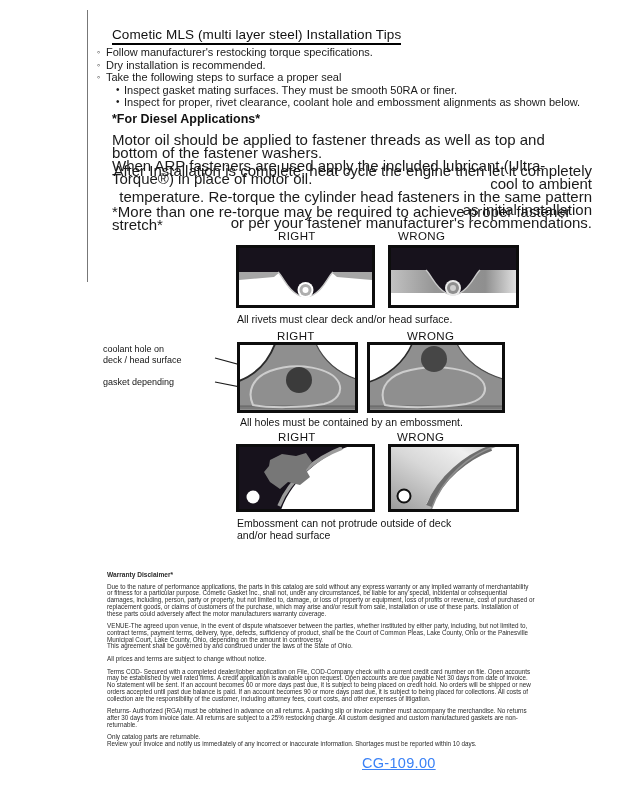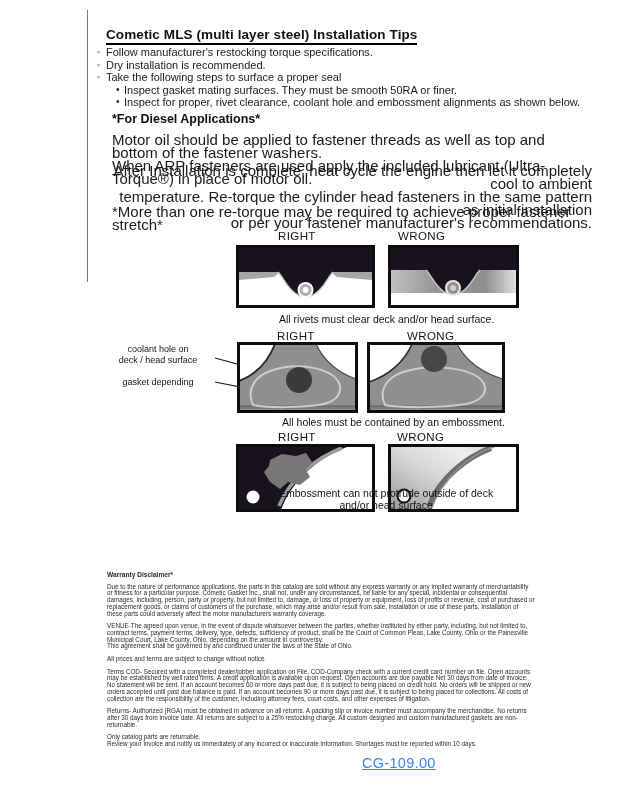--- a/index.html
+++ b/index.html
@@ -3,36 +3,36 @@
 <meta charset="utf-8">
 <style>
   html,body{margin:0;padding:0;background:#ffffff;}
   .page{
     position:relative;width:618px;height:800px;background:#ffffff;overflow:hidden;
     font-family:"Liberation Sans","DejaVu Sans",sans-serif;color:#1a1a1a;
   }
   .abs{position:absolute;}
   .artifact{left:87px;top:10px;width:1px;height:272px;background:#4a4a4a;opacity:.75;}
   .title{
-    left:106px;top:27px;font-size:13.5px;font-weight:bold;letter-spacing:.1px;
+    left:112px;top:27px;font-size:13.5px;font-weight:normal;letter-spacing:.1px;
     border-bottom:2px solid #000;padding-bottom:1px;color:#111;
   }
   .tips{left:97px;top:46px;font-size:11px;line-height:12.5px;width:515px;}
   .b-row{display:flex;align-items:flex-start;}
   .b-row .mk{width:9px;flex:0 0 9px;font-size:9px;line-height:12.5px;}
   .b-row.sub{margin-left:19px;}
   .b-row.sub .mk{width:8px;flex:0 0 8px;font-size:10px;}
   .diesel-h{left:112px;top:112px;font-size:12.5px;font-weight:bold;color:#111;}
   .para{left:112px;font-size:15px;line-height:12.9px;width:480px;white-space:pre-line;}
   .p1{top:134px;} .p2{top:165px;text-align:right;} .p3{top:206px;}
   .rw-label{font-size:11.5px;font-weight:400;letter-spacing:.4px;color:#141414;}
-  .caption{font-size:10.5px;font-weight:500;color:#141414;white-space:pre-line;line-height:12px;margin-left:42px;}
+  .caption{font-size:10.5px;font-weight:500;color:#141414;white-space:pre-line;line-height:12px;}
   .panel{position:absolute;line-height:0;}
   .panel svg{display:block;}
-  .callout{font-size:9px;line-height:11px;text-align:center;width:110px;color:#141414;white-space:pre-line;}
+  .callout{font-size:9px;line-height:11px;text-align:left;width:110px;color:#141414;white-space:pre-line;}
   .disc{left:107px;top:572px;width:428px;font-size:6.3px;line-height:6.7px;color:#2b2b2b;}
   .disc .hd{font-weight:bold;font-size:6.6px;margin-bottom:5px;}
   .disc p{margin:0 0 6px 0;white-space:pre-line;}
   .footer-code{left:362px;top:755px;font-size:14.5px;letter-spacing:.3px;color:#3b82f6;text-decoration:underline;}
 </style>
 </head>
 <body>
 
 <div class="page">
 
@@ -182,21 +182,21 @@
       <rect width="131" height="68" fill="#ffffff"></rect>
       <path d="M2,2 H108 C83,10 54,33 43,66 H2 Z" fill="url(#g3)"></path>
       <path d="M99,6 C76,15 50,35 39,60" fill="none" stroke="#ffffff" stroke-width="1.2"></path>
       <path d="M103,4 C79,13 52,34 41,62" fill="none" stroke="#6d6d6d" stroke-width="6"></path>
       <path d="M108,2 C83,10 54,33 43,66" fill="none" stroke="#8f8f8f" stroke-width="1.5"></path>
       <circle cx="16" cy="52" r="6.5" fill="#ffffff" stroke="#111111" stroke-width="2"></circle>
       <rect x="1.5" y="1.5" width="128" height="65" fill="none" stroke="#0d0d0d" stroke-width="3"></rect>
     </svg>
   </div>
 
-  <div class="abs caption" style="left:237px;top:487px;text-align:center;">Embossment can not protrude outside of deck
+  <div class="abs caption" style="left:237px;top:517px;">Embossment can not protrude outside of deck
 and/or head surface</div>
 
   <div class="abs disc">
     <div class="hd">Warranty Disclaimer*</div>
     <p>Due to the nature of performance applications, the parts in this catalog are sold without any express warranty or any implied warranty of merchantability or fitness for a particular purpose.  Cometic Gasket Inc., shall not, under any circumstances, be liable for any special, incidental or consequential damages, including, person, party or property, but not limited to, damage, or loss of property or equipment, loss of profits or revenue, cost of purchased or replacement goods, or claims of customers of the purchase, which may arise and/or result from sale, installation or use of these parts.  Installation of these parts could adversely affect the motor manufacturers warranty coverage.</p>
     <p>VENUE-The agreed upon venue, in the event of dispute whatsoever between the parties, whether instituted by either party, including, but not limited to, contract terms, payment terms, delivery, type, defects, sufficiency of product, shall be the Court of Common Pleas, Lake County, Ohio or the Painesville Municipal Court, Lake County, Ohio, depending on the amount in controversy.
 This agreement shall be governed by and construed under the laws of the State of Ohio.</p>
     <p>All prices and terms are subject to change without notice.</p>
     <p>Terms COD- Secured with a completed dealer/jobber application on File, COD-Company check with a current credit card number on file.  Open accounts may be established by well rated firms.  A credit application is available upon request.  Open accounts are due payable Net 30 days from date of invoice.  No statement will be sent.  If an account becomes 60 or more days past due, it is subject to being placed on credit hold.  No orders will be shipped or new orders accepted until past due balance is paid.  If an account becomes 90 or more days past due, it is subject to being placed for collections.  All costs of collection are the responsibility of the customer, including attorney fees, court costs, and other expenses of litigation.</p>
     <p>Returns- Authorized (RGA) must be obtained in advance on all returns.  A packing slip or invoice number must accompany the merchandise.  No returns after 30 days from invoice date.  All returns are subject to a 25% restocking charge.  All custom designed and custom manufactured gaskets are non-returnable.</p>

